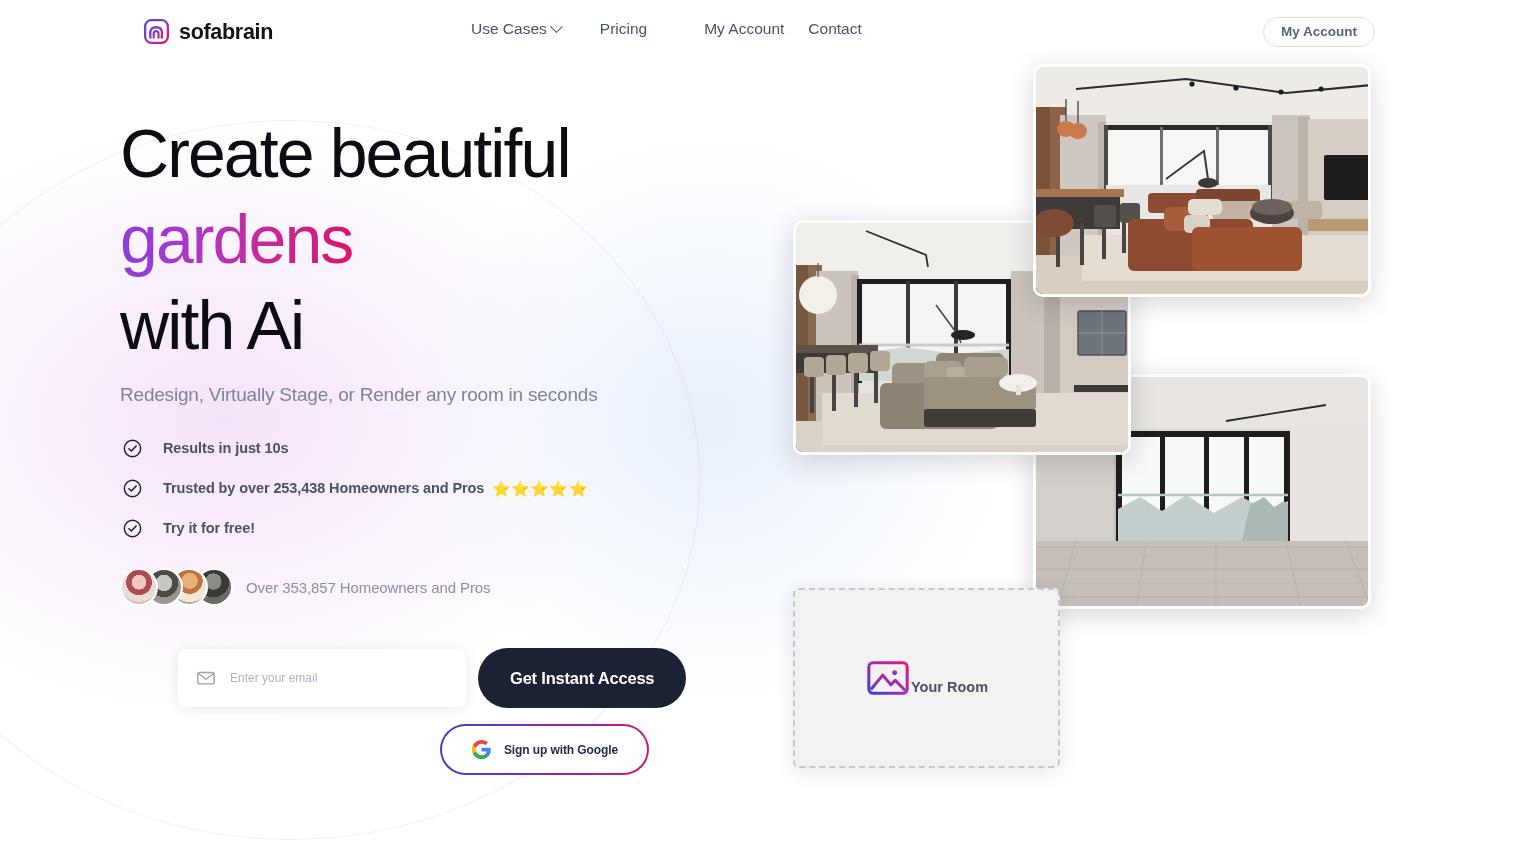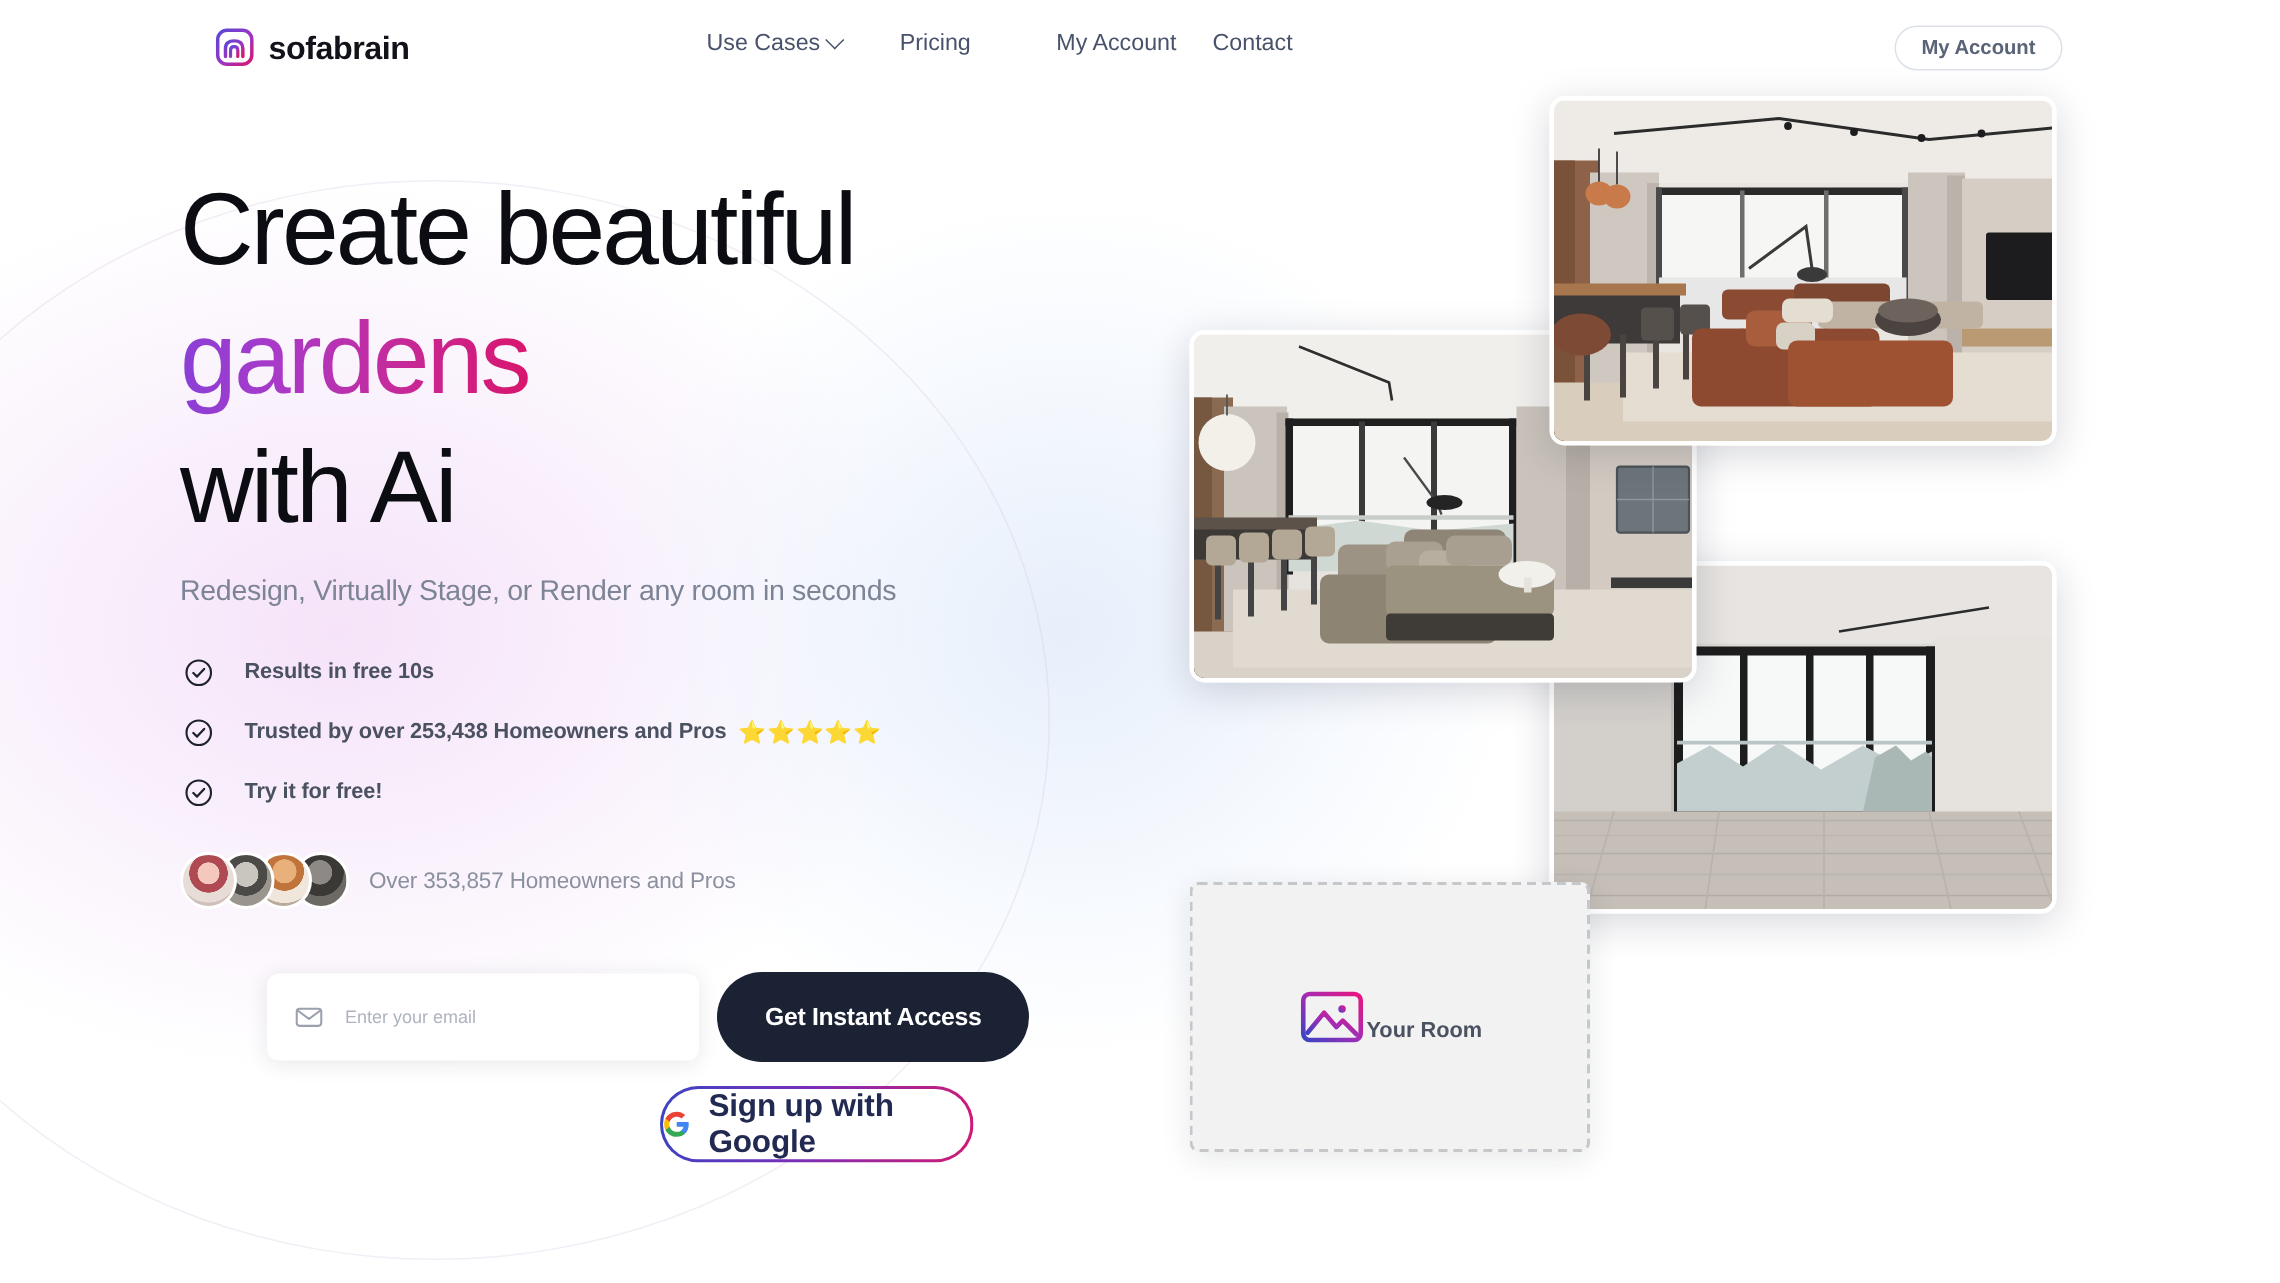--- a/index.html
+++ b/index.html
@@ -251,21 +251,21 @@
     justify-content: center;
     gap: 12px;
     cursor: pointer;
     position: relative;
     border: 2px solid transparent;
     background-image: linear-gradient(#fff,#fff), linear-gradient(100deg, #3b43c4 0%, #7a2fb8 45%, #d21a73 100%);
     background-origin: border-box;
     background-clip: padding-box, border-box;
   }
   .google-label {
-    font-size: 21px;
+    font-size: 12px;
     font-weight: 700;
     color: #232a52;
     letter-spacing: -0.1px;
   }
   .g-icon { width: 21px; height: 21px; }
 
   
   .gallery { position: absolute; left: 0; top: 0; width: 1520px; height: 855px; z-index: 15; pointer-events: none; }
   .photo {
     position: absolute;
@@ -360,21 +360,21 @@
     <div class="subhead">Redesign, Virtually Stage, or Render any room in seconds</div>
 
     <div class="features">
 
       <div class="feature">
         <svg class="feat-icon" viewBox="0 0 20 20">
           <circle cx="10" cy="10" r="8.6" fill="none" stroke="#1d222d" stroke-width="1.5"></circle>
           <path d="M6.2 10.2 L8.8 12.7 L13.8 7.3" fill="none" stroke="#1d222d" stroke-width="1.6" stroke-linecap="round" stroke-linejoin="round"></path>
         </svg>
         <div class="feat-text">
-          <span>Results in free 10s</span>
+          <span>Results in just 10s</span>
           <span class="stars"></span>
         </div>
       </div>
 
       <div class="feature">
         <svg class="feat-icon" viewBox="0 0 20 20">
           <circle cx="10" cy="10" r="8.6" fill="none" stroke="#1d222d" stroke-width="1.5"></circle>
           <path d="M6.2 10.2 L8.8 12.7 L13.8 7.3" fill="none" stroke="#1d222d" stroke-width="1.6" stroke-linecap="round" stroke-linejoin="round"></path>
         </svg>
         <div class="feat-text">

